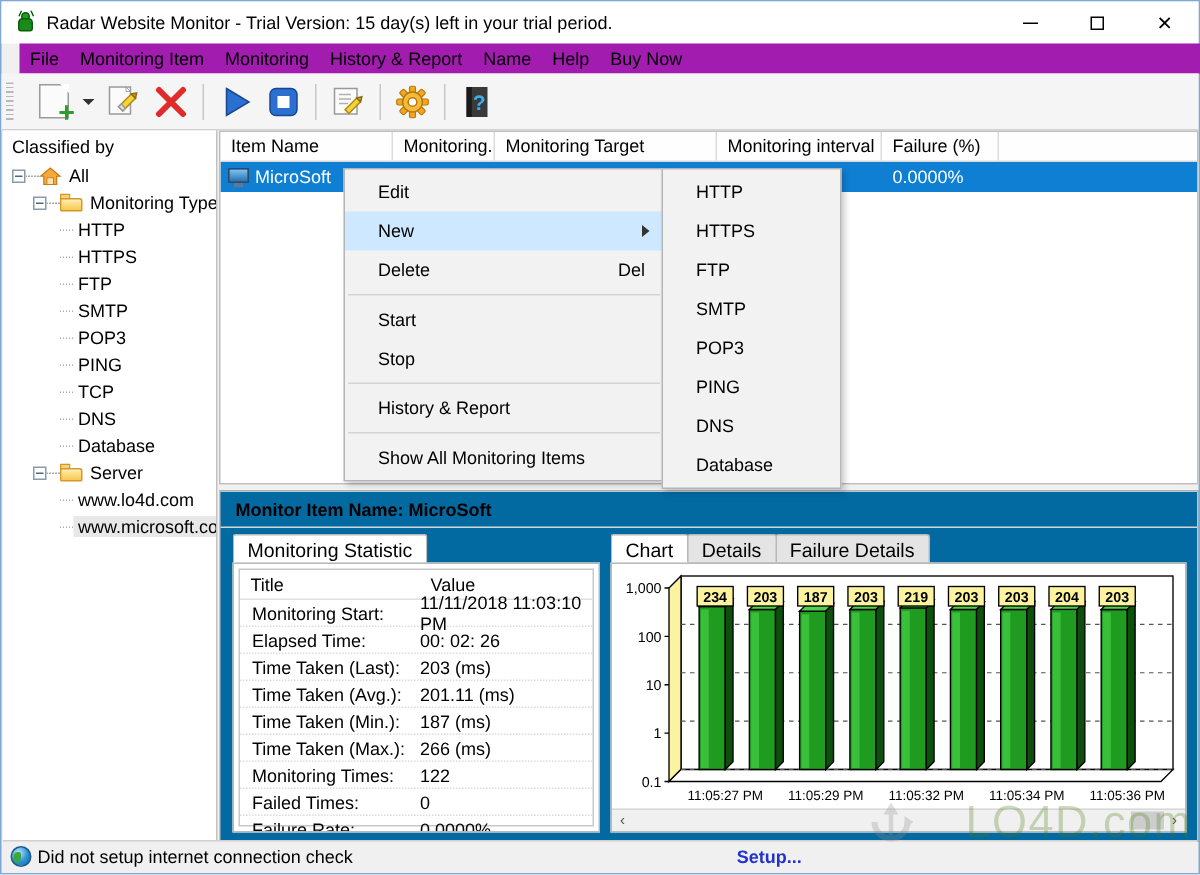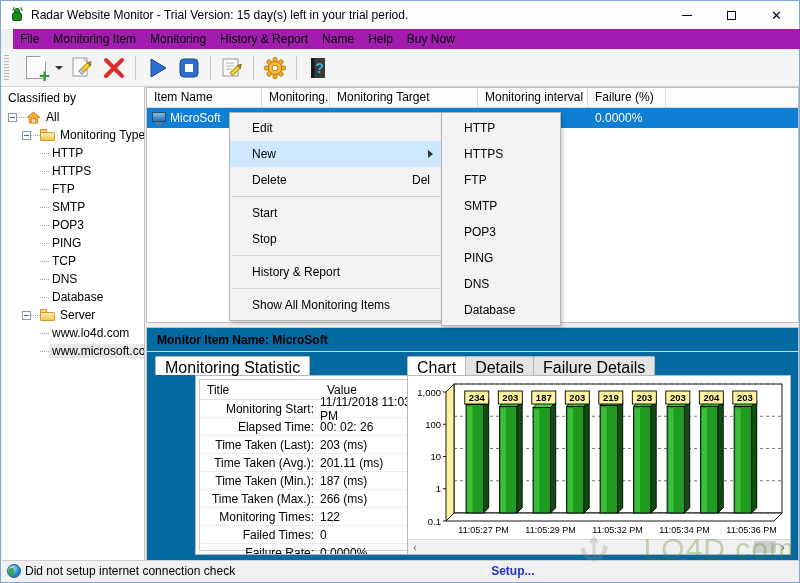--- a/index.html
+++ b/index.html
@@ -248,45 +248,45 @@
   }
   .detail-body { display: flex; height: 205px; }
   .panel-left {
     width: 257px; box-sizing: border-box; padding-left: 8px; padding-top: 3px;
   }
   .panel-right {
     flex: 1; box-sizing: border-box; padding-left: 3px; padding-top: 3px;
   }
   .tabstrip { display: flex; align-items: flex-end; height: 20px; }
   .tab {
-    font-size: 16px; padding: 2px 9px 2px 9px; height: 19px;
+    font-size: 13px; padding: 2px 9px 2px 9px; height: 19px;
     box-sizing: border-box;
     border: 1px solid #b8b8b8; border-bottom: none;
     background: #e4e4e4; cursor: default; margin-right: -1px;
     border-radius: 2px 2px 0 0;
     text-align: center;
   }
   .tab.active { background: #ffffff; position: relative; z-index: 2; }
   .tabpane {
     background: #ffffff; border: 1px solid #b8b8b8;
     box-sizing: border-box; position: relative;
   }
-  .stat-pane { height: 180px; width: 245px; padding: 3px; overflow: hidden; margin-left: 40px; }
+  .stat-pane { height: 180px; width: 245px; padding: 3px; overflow: hidden; }
   .stat-grid {
     border: 1px solid #c8c8c8; box-sizing: border-box;
     width: 100%; height: 100%; background: #fff; font-size: 12px;
   }
   .sg-head { display: flex; height: 19px; align-items: center; border-bottom: 1px solid #e0e0e0;}
   .sg-head .c1 { width: 114px; padding-left: 7px; }
   .sg-head .c2 { flex: 1; padding-left: 6px; }
   .sg-row {
     display: flex; height: 17px; align-items: center;
     border-bottom: 1px dotted #dcdcdc;
   }
-  .sg-row .c1 { width: 114px; padding-left: 8px; box-sizing: border-box; text-align: right; }
+  .sg-row .c1 { width: 114px; padding-left: 8px; box-sizing: border-box; }
   .sg-row .c2 { flex: 1; padding-left: 6px; box-sizing: border-box; }
 
   .chart-pane { height: 180px; width: 384px; }
   .chart-area { position: relative; width: 100%; height: 100%; background: #fff; }
   .chart-scroll {
     position: absolute; left: 0; bottom: 0; width: 100%; height: 15px;
     background: #f0f0f0; border-top: 1px solid #d8d8d8;
     display: flex; align-items: center; justify-content: space-between;
     box-sizing: border-box;
   }

